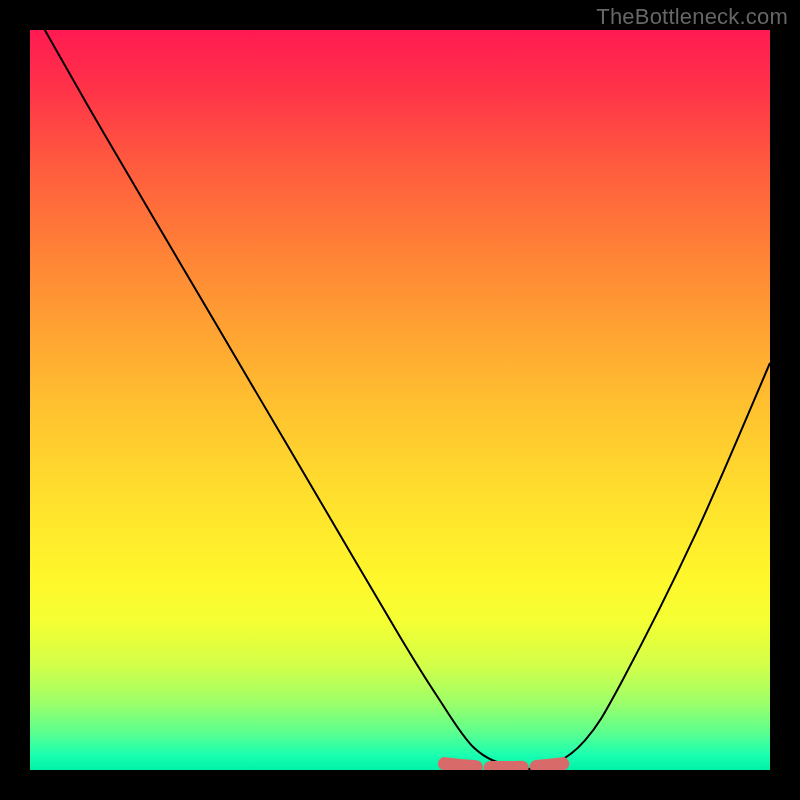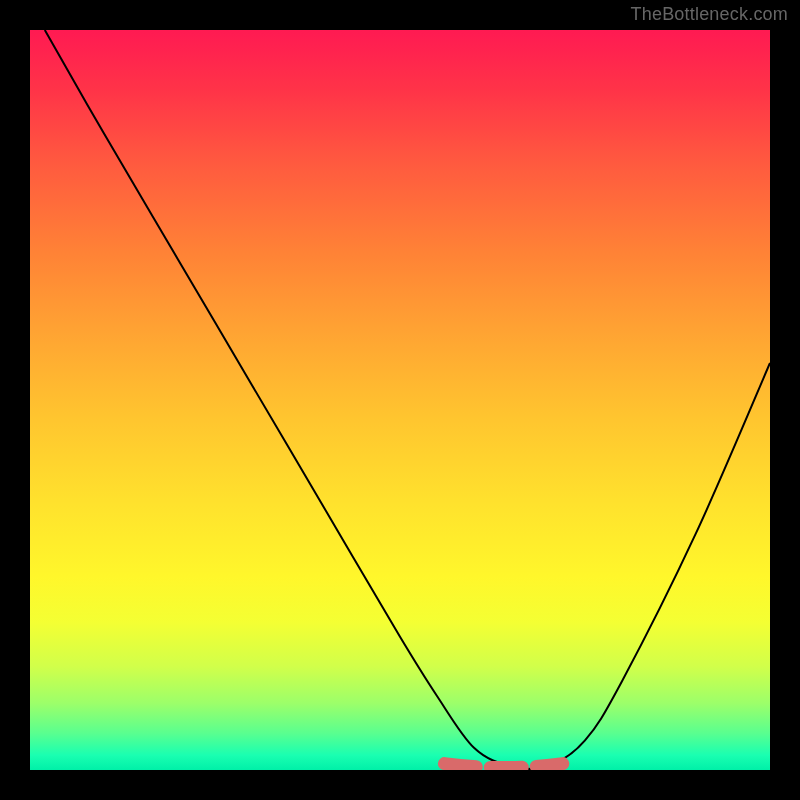--- a/index.html
+++ b/index.html
@@ -40,21 +40,21 @@
       #5aff8f 95%,
       #1affb1 98%,
       #00f0a8 100%
     );
   }
   .watermark {
     position: absolute;
     top: 4px;
     right: 12px;
     color: #666;
-    font-size: 18px;
+    font-size: 22px;
     font-weight: 500;
     letter-spacing: 0.2px;
   }
   svg.curve {
     position: absolute;
     left: 0;
     top: 0;
     width: 740px;
     height: 740px;
   }

